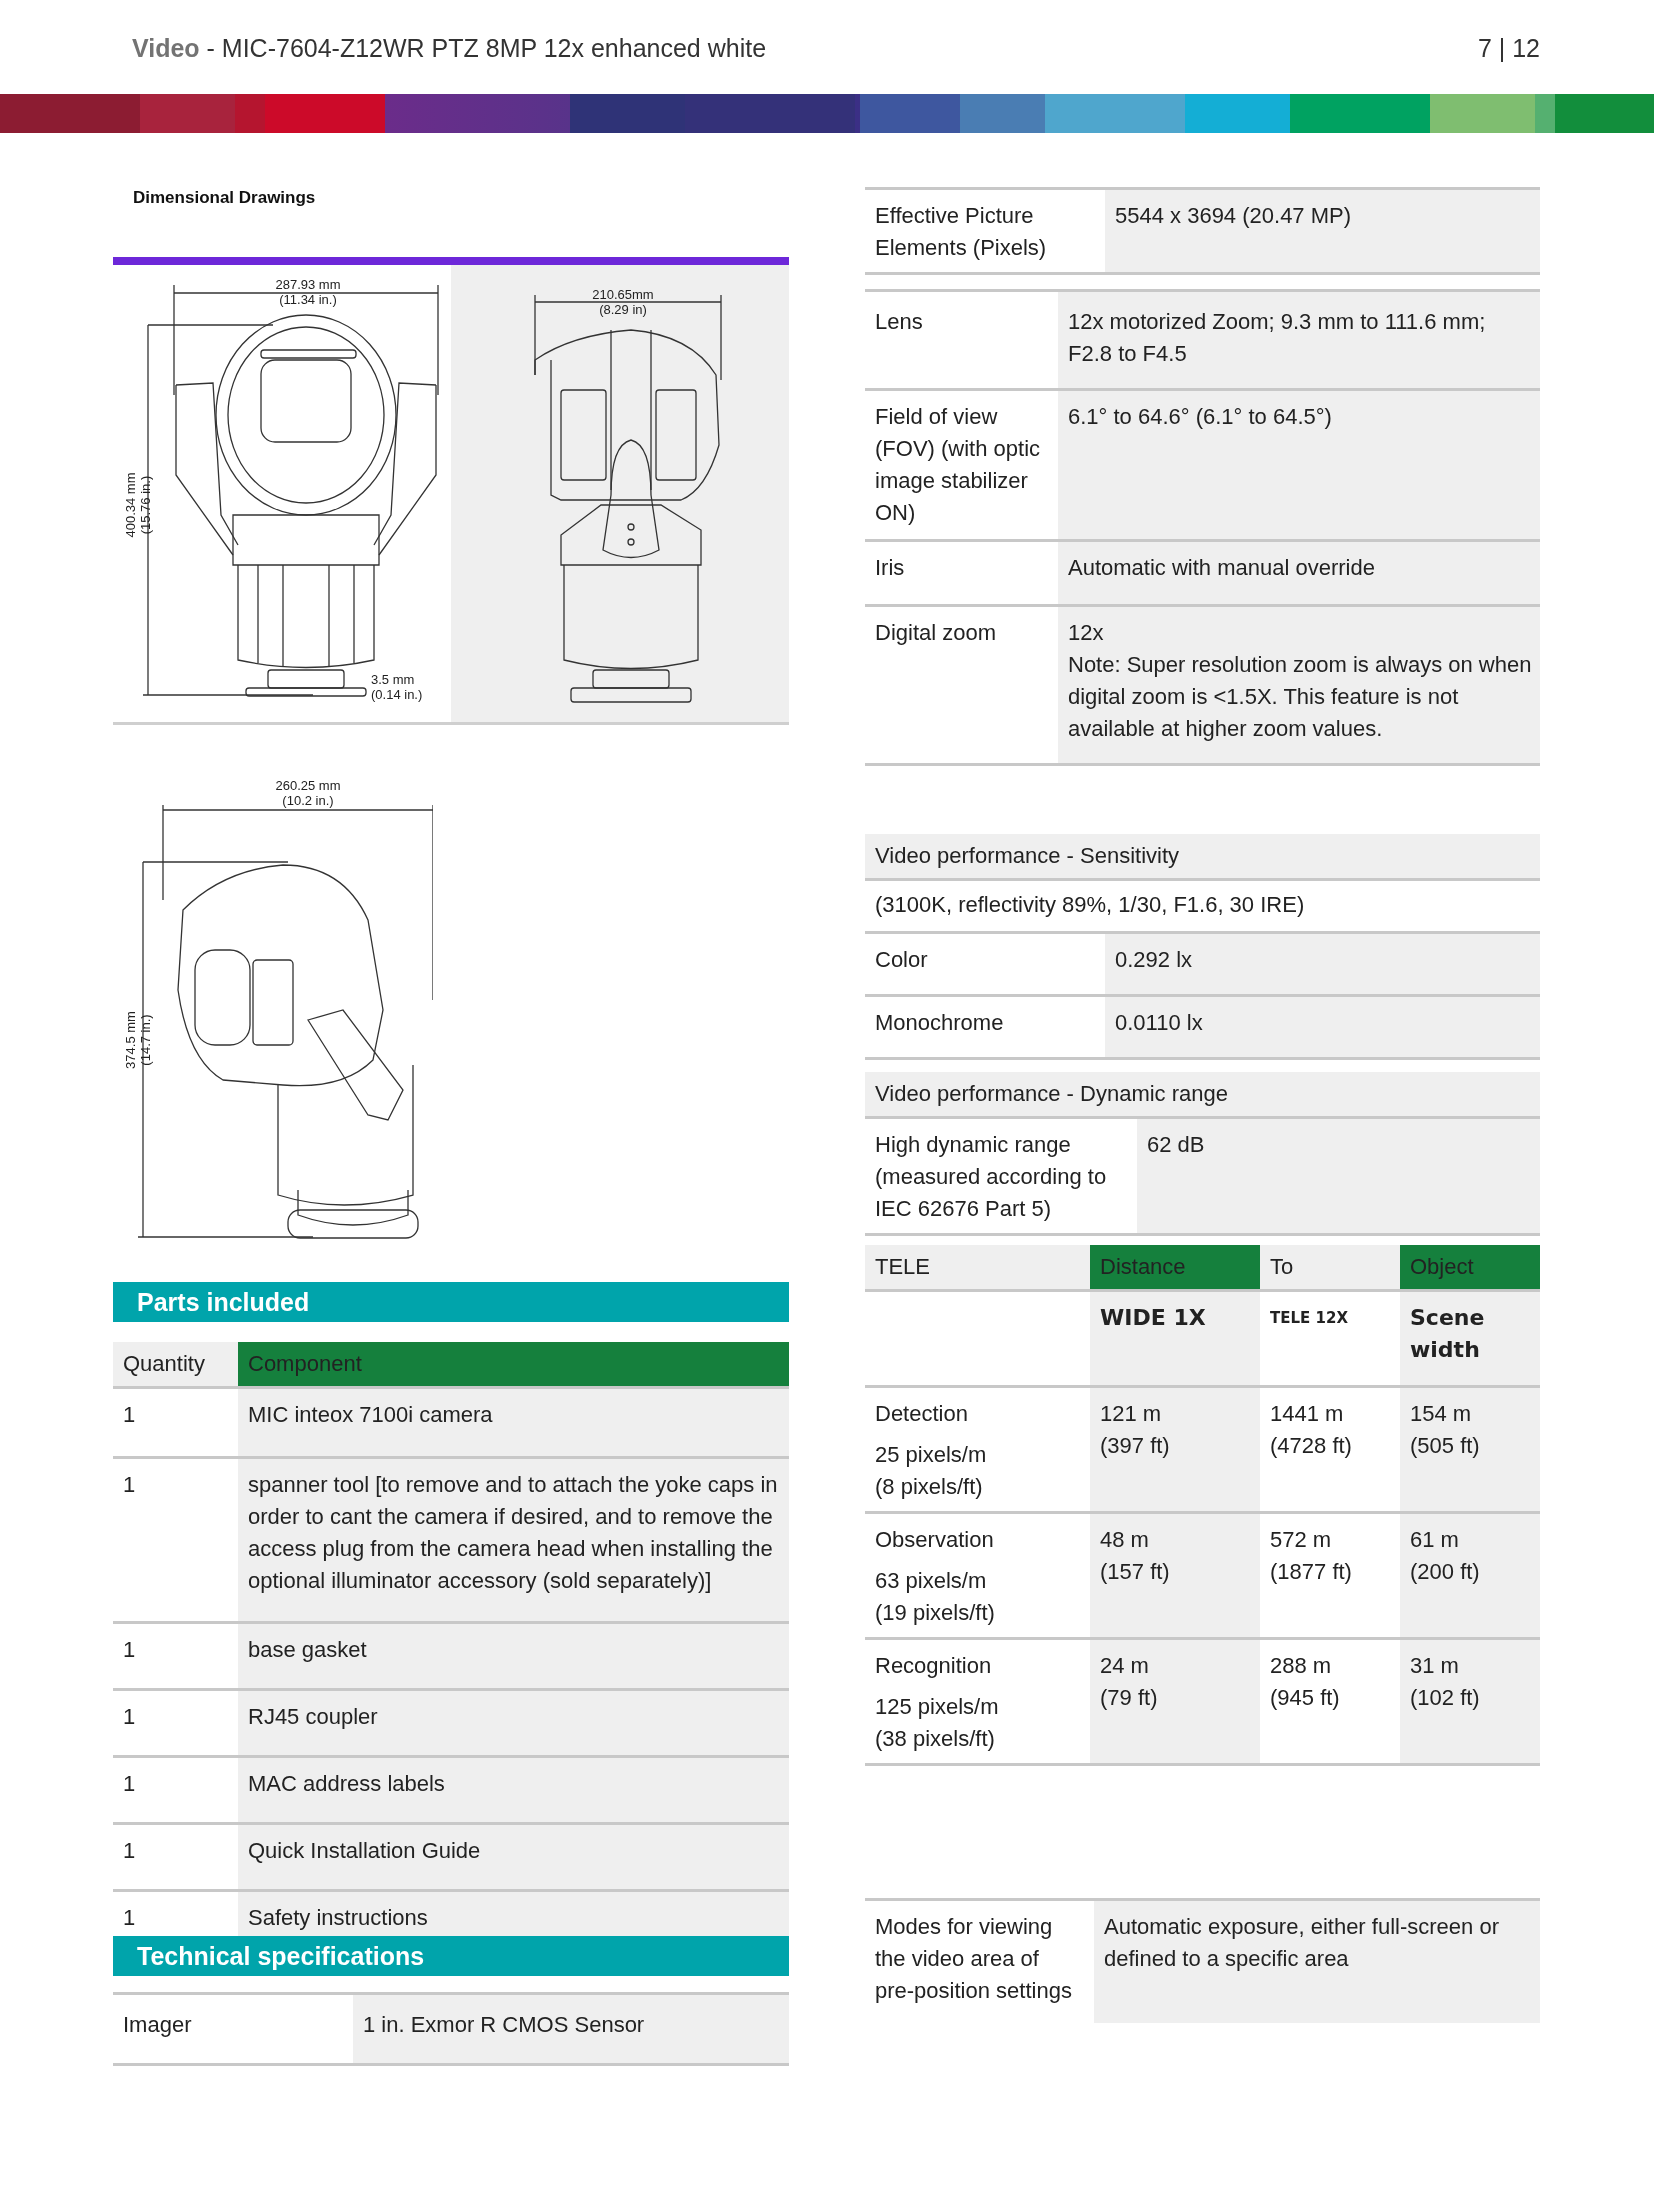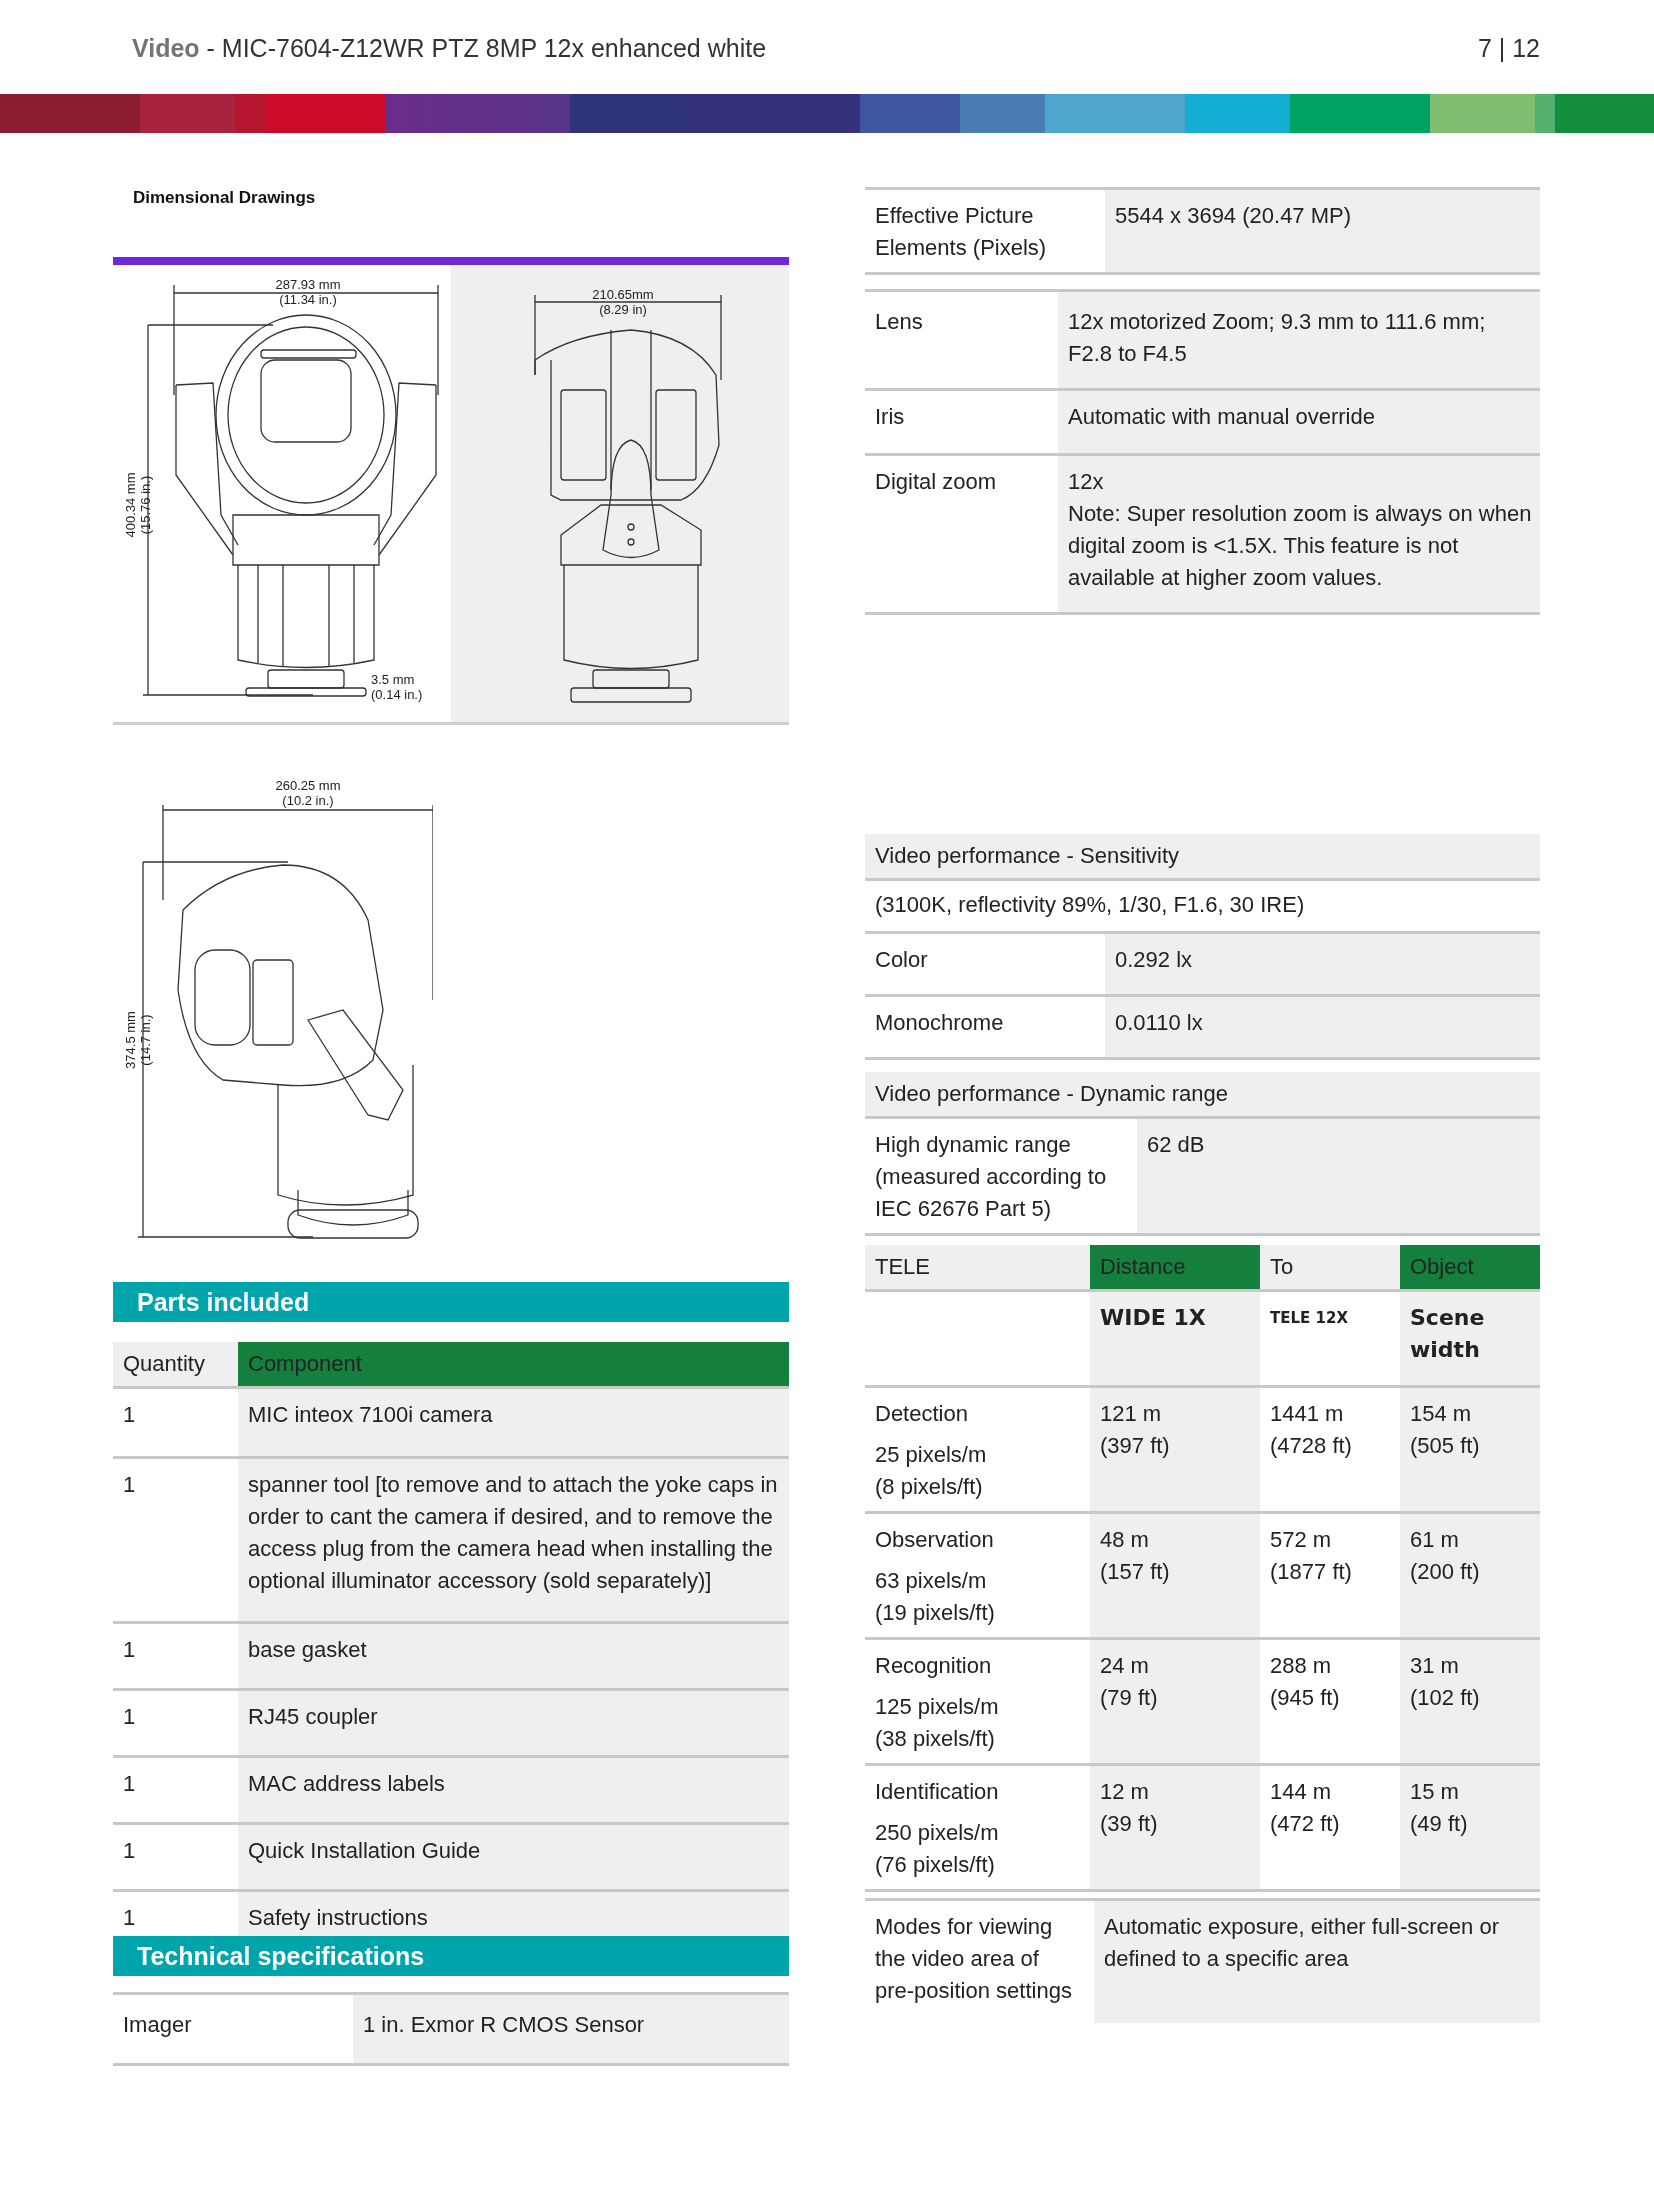--- a/index.html
+++ b/index.html
@@ -217,20 +217,24 @@
   </tbody>
     </table>
 
   <table class="spec abs" style="top:289px; left:0; width:675px; border-top:3px solid #c8c8c8;">
     <tbody>
         <tr>
       <td style="width:193px; padding:14px 10px 18px;">Lens</td>
       <td class="cell-val" style="padding:14px 6px 18px 10px;">12x motorized Zoom; 9.3 mm to 111.6 mm; F2.8 to F4.5</td>
     </tr>
     <tr>
+      <td style="padding:10px 10px 10px;">Field of view (FOV) (with optic image stabilizer ON)</td>
+      <td class="cell-val" style="padding:10px 10px 10px;">6.1° to 64.6° (6.1° to 64.5°)</td>
+    </tr>
+    <tr>
       <td style="padding:10px 10px 20px;">Iris</td>
       <td class="cell-val" style="padding:10px 10px 20px;margin-left:42px;">Automatic with manual override</td>
     </tr>
     <tr>
       <td style="padding:10px 10px 18px;">Digital zoom</td>
       <td class="cell-val" style="padding:10px 6px 18px 10px;">
         <div>12x</div>
         <div>Note: Super resolution zoom is always on when digital zoom is &lt;1.5X. This feature is not available at higher zoom values.</div>
       </td>
     </tr>
@@ -333,39 +337,20 @@
           </td>
       <td style="padding:10px;">
             <div>288 m</div>
             <div>(945 ft)</div>
           </td>
       <td class="cell-val" style="padding:10px;">
             <div>31 m</div>
             <div>(102 ft)</div>
           </td>
     </tr>
-    <tr>
-      <td style="padding:10px 10px 8px;">
-        <div style="margin-bottom:9px;">Identification</div>
-        <div>250 pixels/m</div>
-        <div>(76 pixels/ft)</div>
-      </td>
-      <td class="cell-val" style="padding:10px;">
-            <div>12 m</div>
-            <div>(39 ft)</div>
-          </td>
-      <td style="padding:10px;">
-            <div>144 m</div>
-            <div>(472 ft)</div>
-          </td>
-      <td class="cell-val" style="padding:10px;">
-            <div>15 m</div>
-            <div>(49 ft)</div>
-          </td>
-    </tr>
   </tbody>
     </table>
 
   <table class="spec abs" style="top:1898px; left:0; width:675px; border-top:3px solid #c8c8c8;">
     <tbody>
         <tr>
       <td style="width:229px; padding:10px 10px 10px; border-bottom:none;">Modes for viewing the video area of pre-position settings</td>
       <td class="cell-val" style="padding:10px 4px 48px 10px; border-bottom:none;">Automatic exposure, either full-screen or defined to a specific area</td>
     </tr>
   </tbody>

